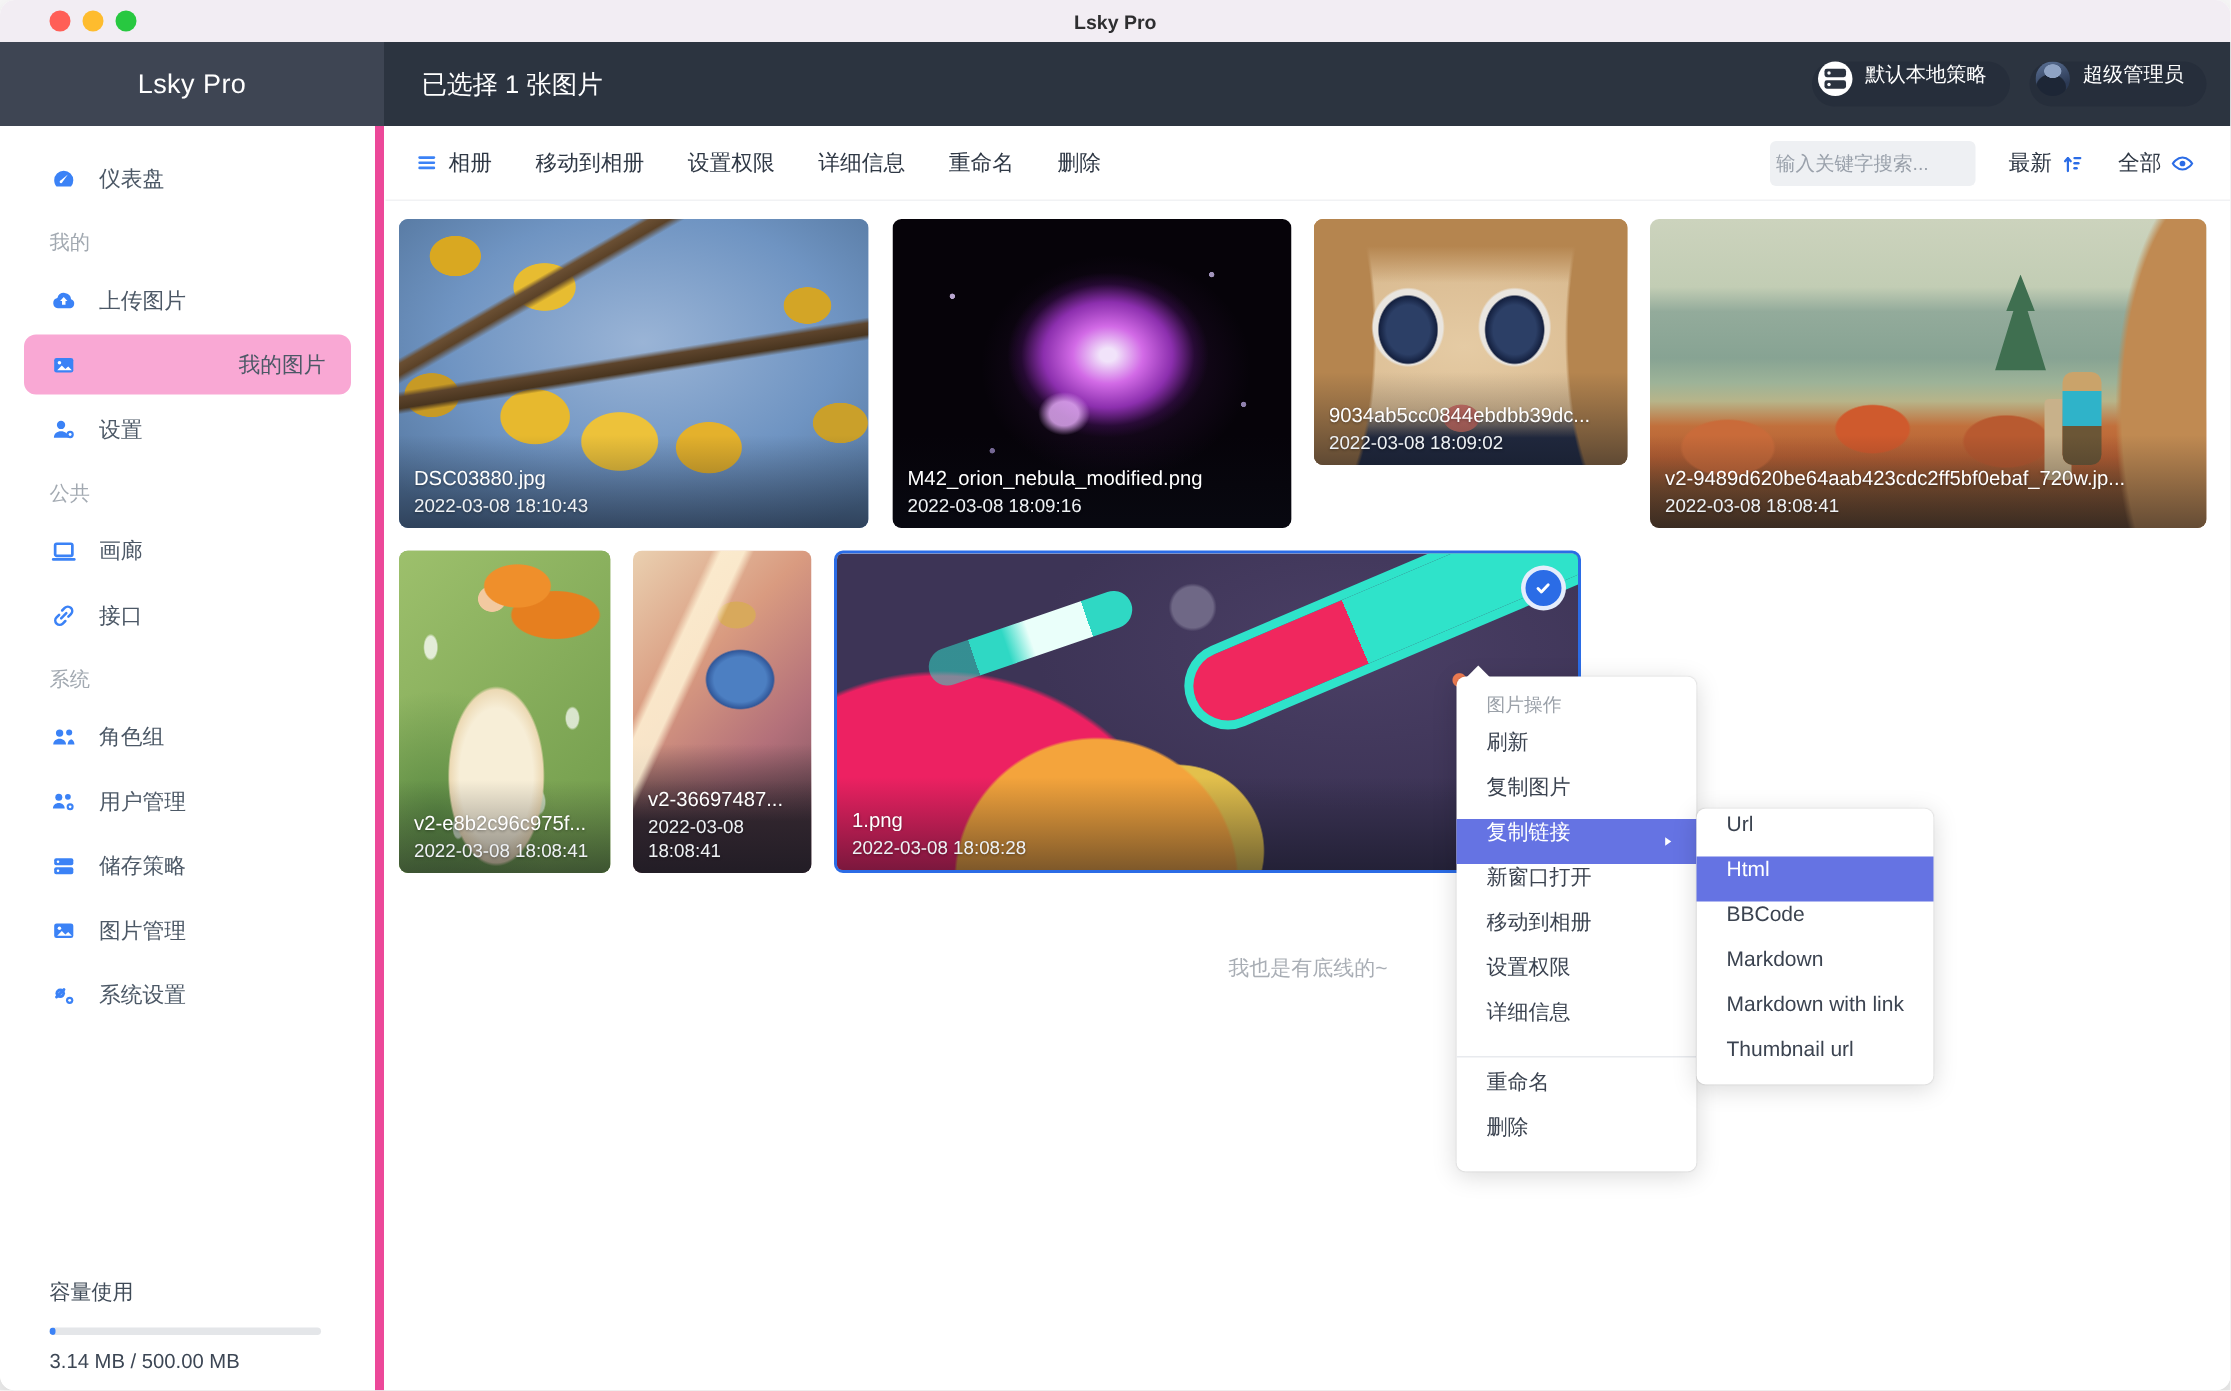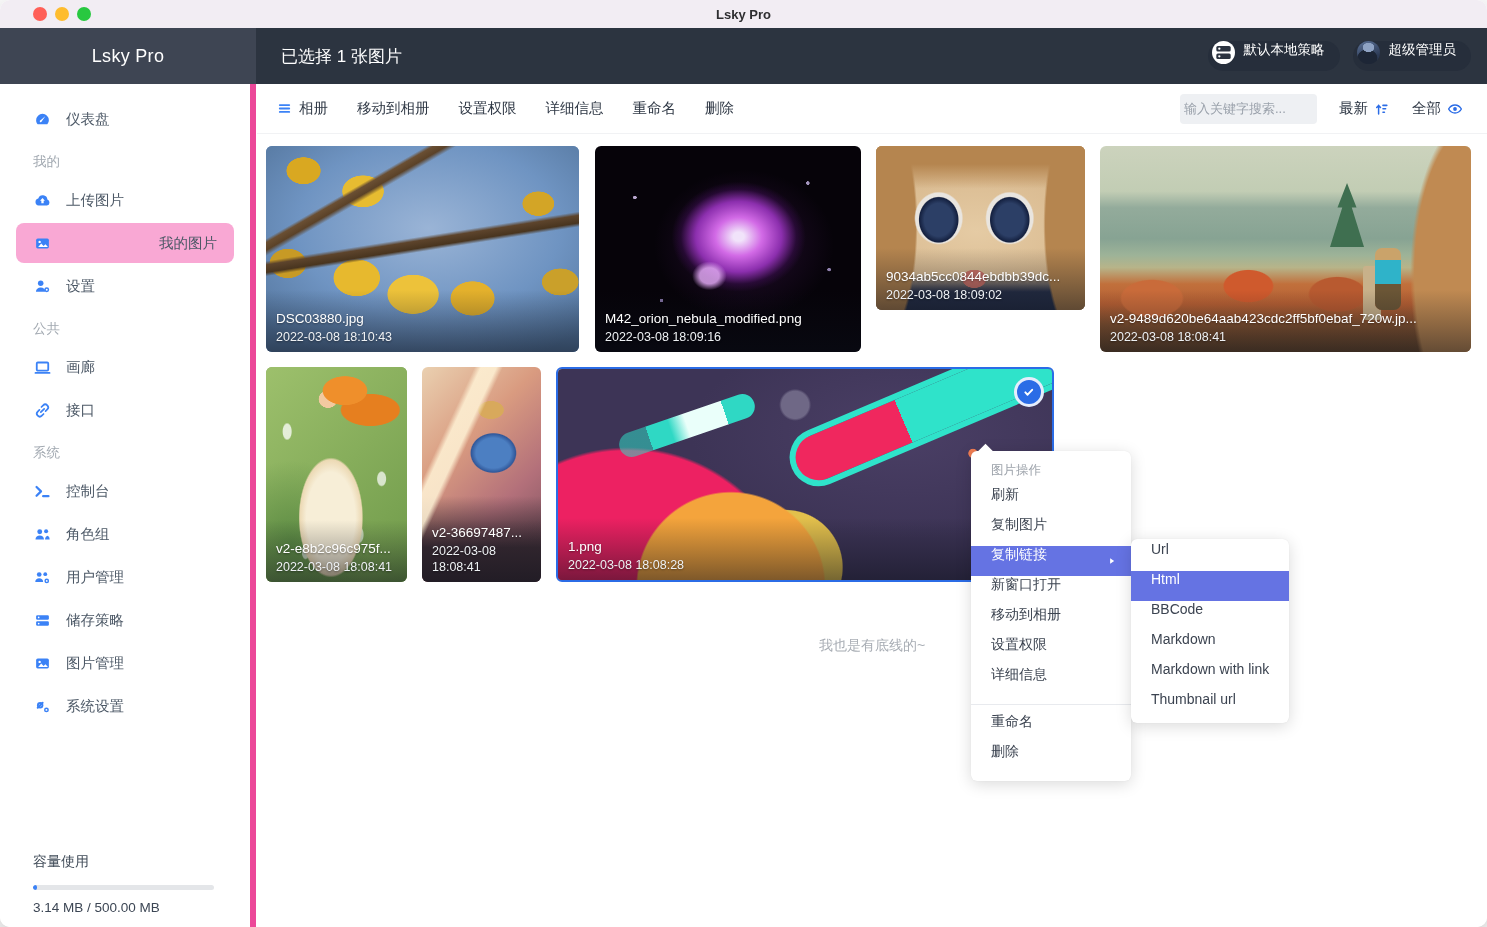--- a/index.html
+++ b/index.html
@@ -238,29 +238,20 @@
               <path d="M6.4 9.6 9.6 6.4" stroke="currentColor" stroke-width="1.6" stroke-linecap="round"></path>
               <path d="M7 4.7 8.6 3.1a2.75 2.75 0 0 1 3.9 3.9L10.9 8.6M9 11.3l-1.6 1.6a2.75 2.75 0 0 1-3.9-3.9L5.1 7.4" stroke="currentColor" stroke-width="1.6" fill="none" stroke-linecap="round"></path>
             </svg>
           </span>
           <span>接口</span>
         </div>
         <div class="section-label">系统</div>
         <div class="side-item">
           <span class="side-icon">
             <svg viewBox="0 0 16 16">
-              <path d="M2.4 3.8l4.2 4.1-4.2 4.1" stroke="currentColor" stroke-width="2.1" fill="none" stroke-linecap="round" stroke-linejoin="round"></path>
-              <path d="M8.6 12.4h5" stroke="currentColor" stroke-width="2.1" stroke-linecap="round"></path>
-            </svg>
-          </span>
-          <span>控制台</span>
-        </div>
-        <div class="side-item">
-          <span class="side-icon">
-            <svg viewBox="0 0 16 16">
               <circle cx="5.4" cy="5.4" r="2.3" fill="currentColor"></circle>
               <path d="M1.4 12.6c0-2.2 1.8-3.6 4-3.6s4 1.4 4 3.6Z" fill="currentColor"></path>
               <circle cx="11.4" cy="5" r="1.9" fill="currentColor"></circle>
               <path d="M10.4 12.6c.1-1.8 1-3 2.3-3.4 1.2.4 2 1.7 2 3.4Z" fill="currentColor"></path>
             </svg>
           </span>
           <span>角色组</span>
         </div>
         <div class="side-item">
           <span class="side-icon">

